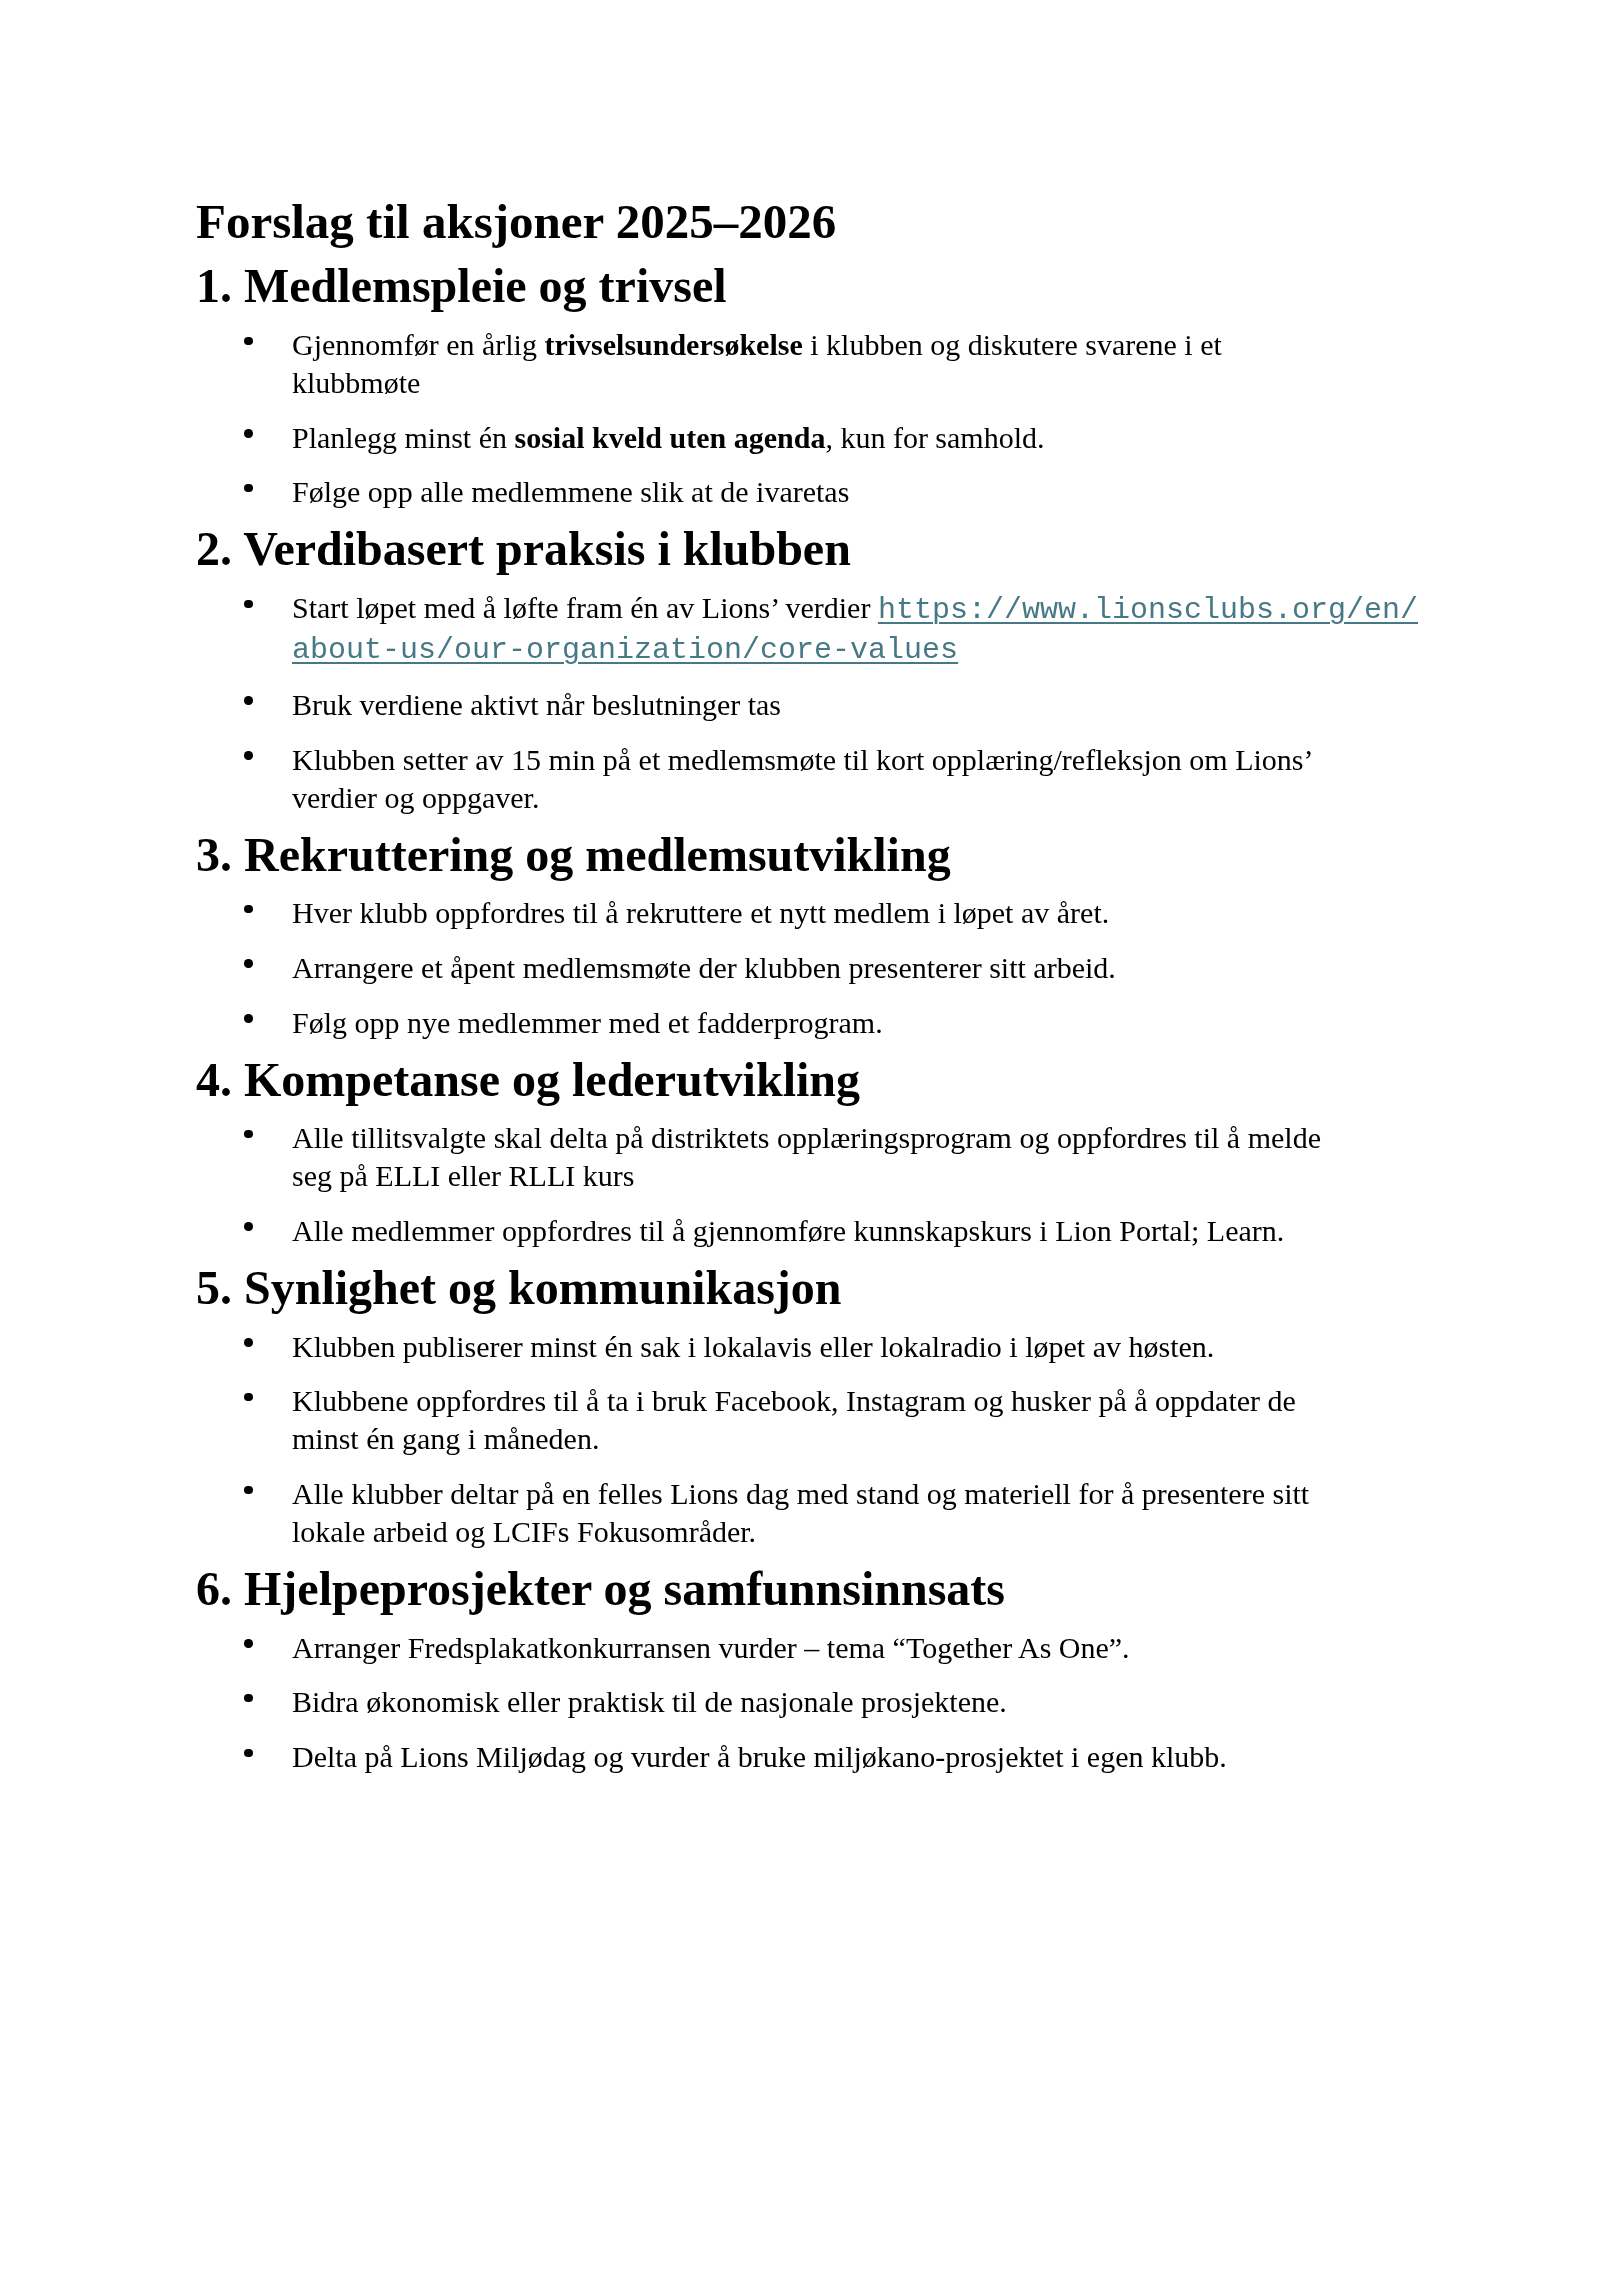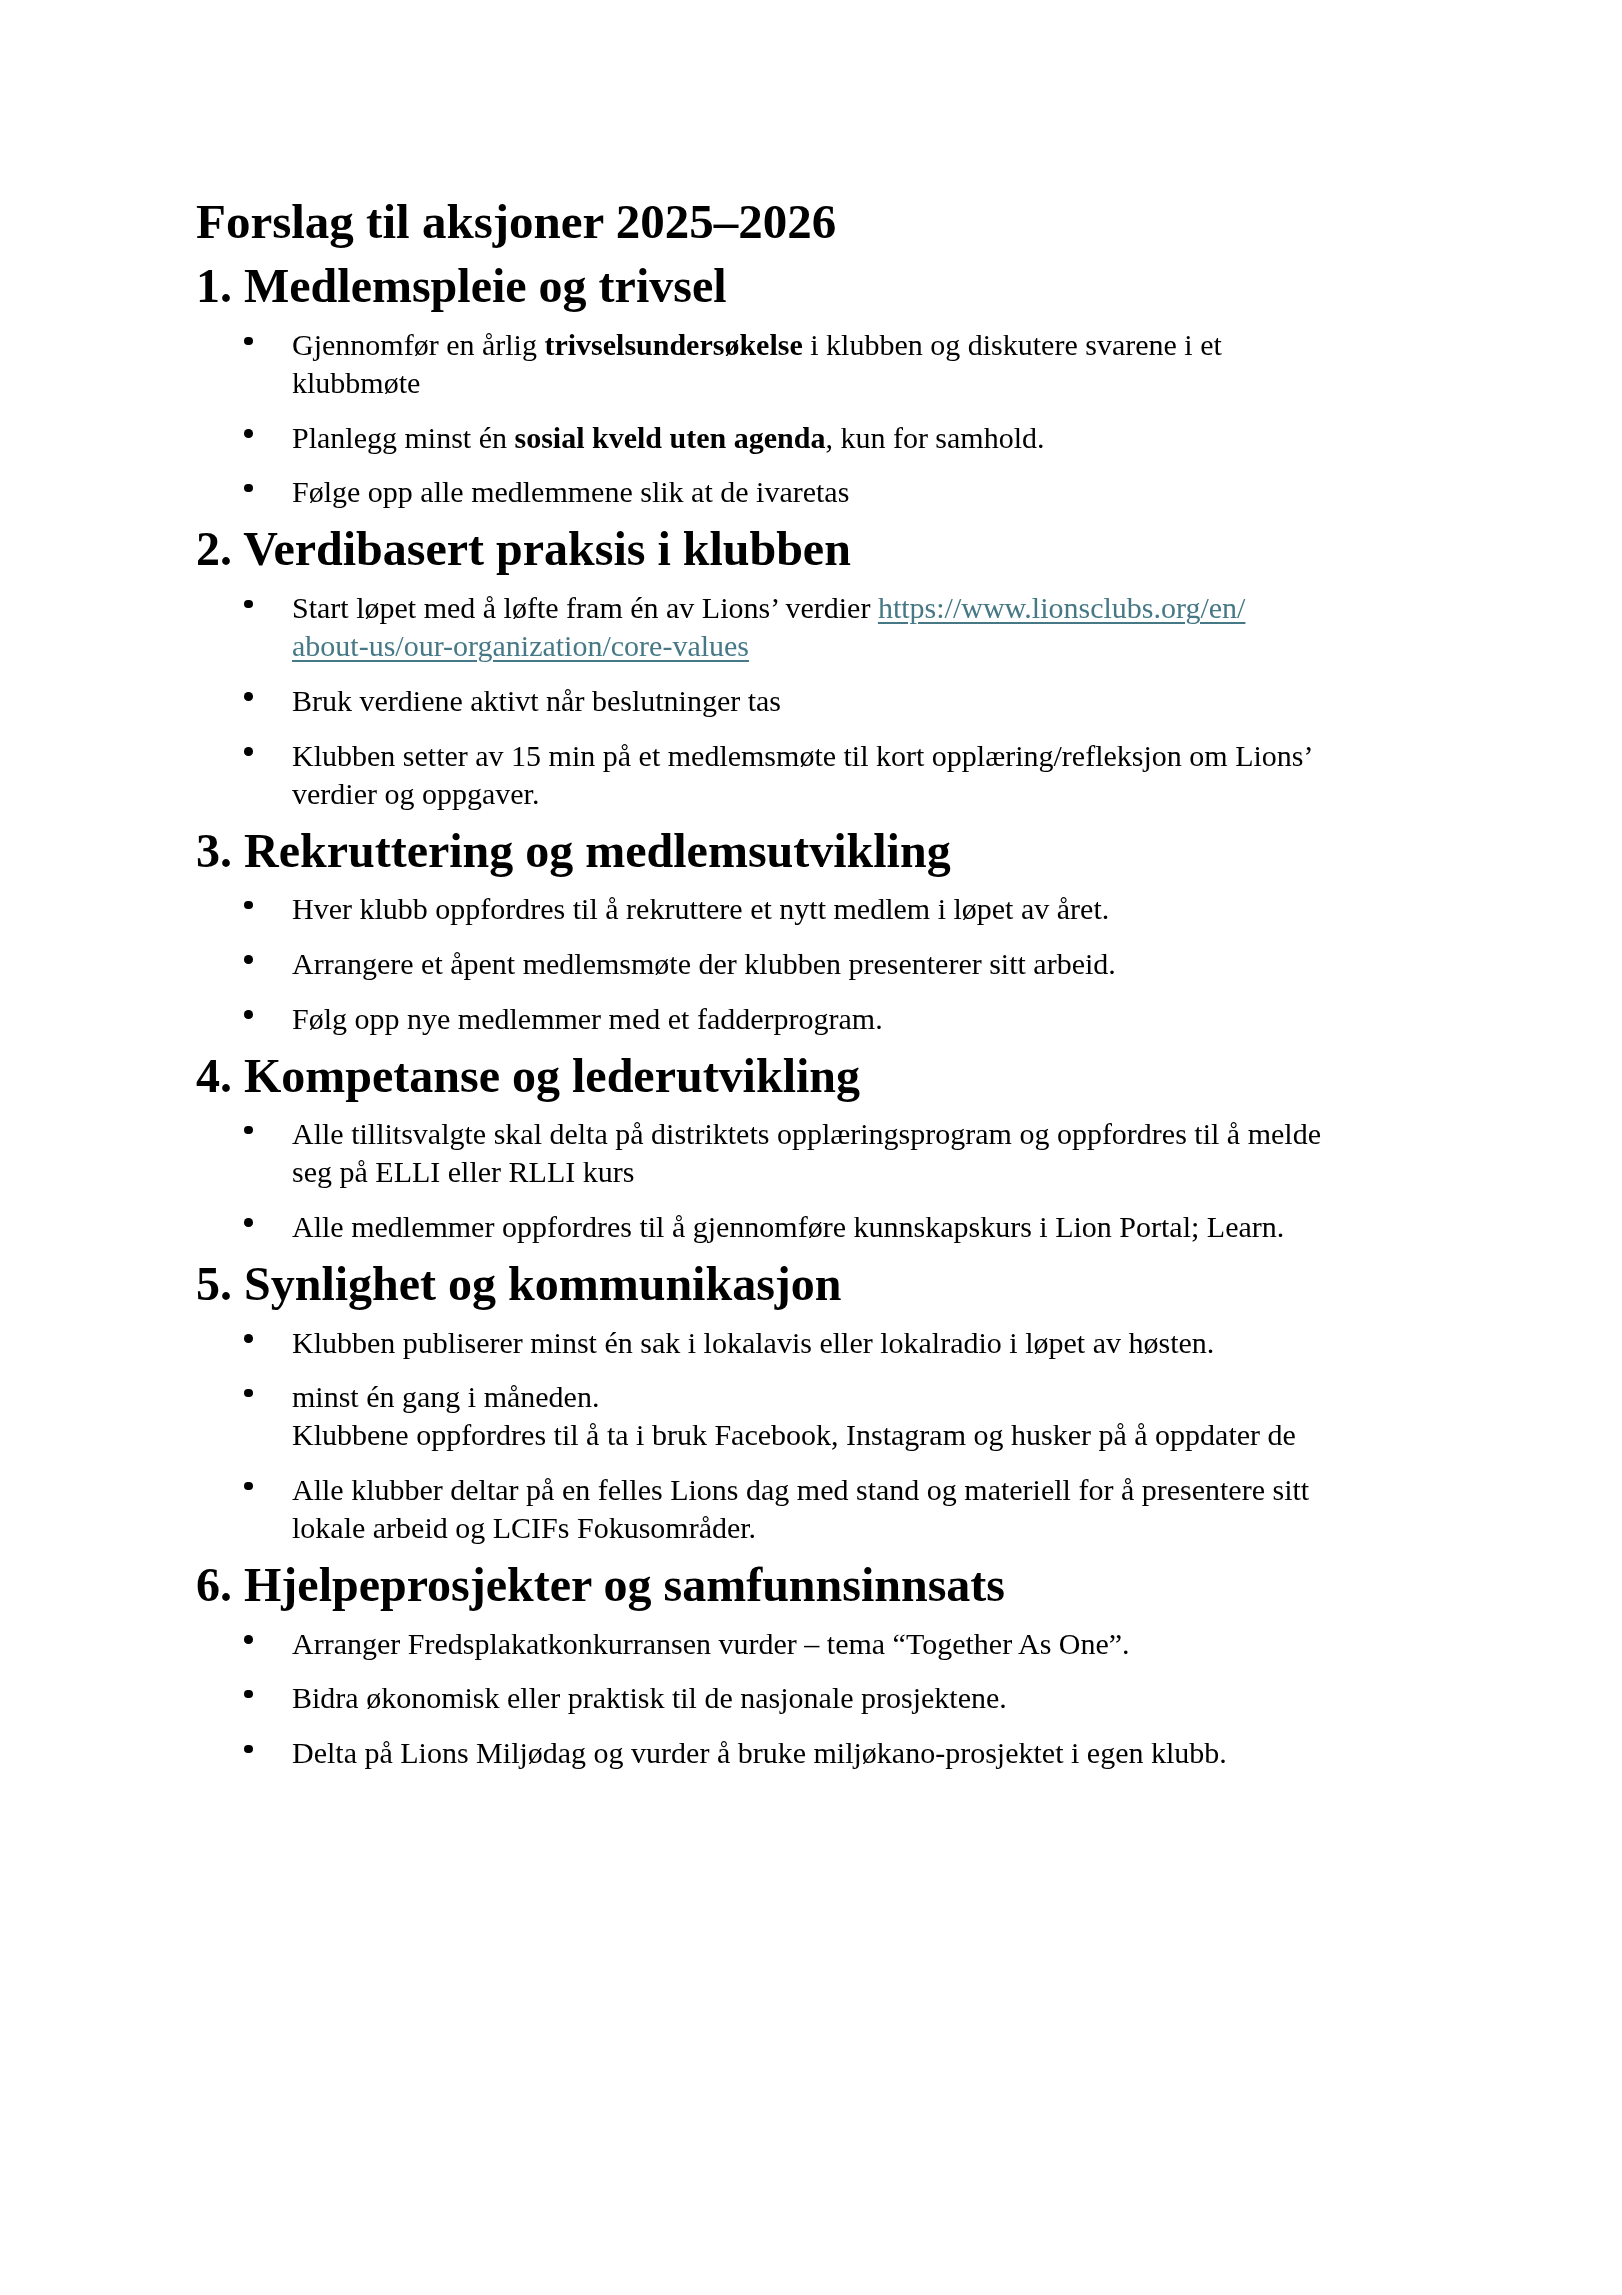--- a/index.html
+++ b/index.html
@@ -62,20 +62,21 @@
     display: block;
     white-space: nowrap;
   }
   .run-bold { font-weight: bold; }
   .run-link {
     color: #467886;
     text-decoration: underline;
     text-decoration-thickness: 2px;
     text-underline-offset: 3.9px;
     cursor: pointer;
+    font-family: Liberation Mono, monospace;
   }
 </style>
 </head>
 <body>
 
 <div class="page">
   <h1 class="doc-title">Forslag til aksjoner 2025–2026</h1>
   <div id="sections">
       <section class="section">
     <h2 class="section-heading">1. Medlemspleie og trivsel</h2>
@@ -143,21 +144,21 @@
   </section>
       <section class="section">
     <h2 class="section-heading">5. Synlighet og kommunikasjon</h2>
     <ul class="items">
           <li class="item">
     <span class="bullet"></span>
     <span class="item-text"><span class="line"><span class="run">Klubben publiserer minst én sak i lokalavis eller lokalradio i løpet av høsten.</span></span></span>
   </li>
           <li class="item">
     <span class="bullet"></span>
-    <span class="item-text"><span class="line"><span class="run">minst én gang i måneden.</span></span><span class="line"><span class="run">Klubbene oppfordres til å ta i bruk Facebook, Instagram og husker på å oppdater de</span></span></span>
+    <span class="item-text"><span class="line"><span class="run">Klubbene oppfordres til å ta i bruk Facebook, Instagram og husker på å oppdater de</span></span><span class="line"><span class="run">minst én gang i måneden.</span></span></span>
   </li>
           <li class="item">
     <span class="bullet"></span>
     <span class="item-text"><span class="line"><span class="run">Alle klubber deltar på en felles Lions dag med stand og materiell for å presentere sitt</span></span><span class="line"><span class="run">lokale arbeid og LCIFs Fokusområder.</span></span></span>
   </li>
         </ul>
   </section>
       <section class="section">
     <h2 class="section-heading">6. Hjelpeprosjekter og samfunnsinnsats</h2>
     <ul class="items">

